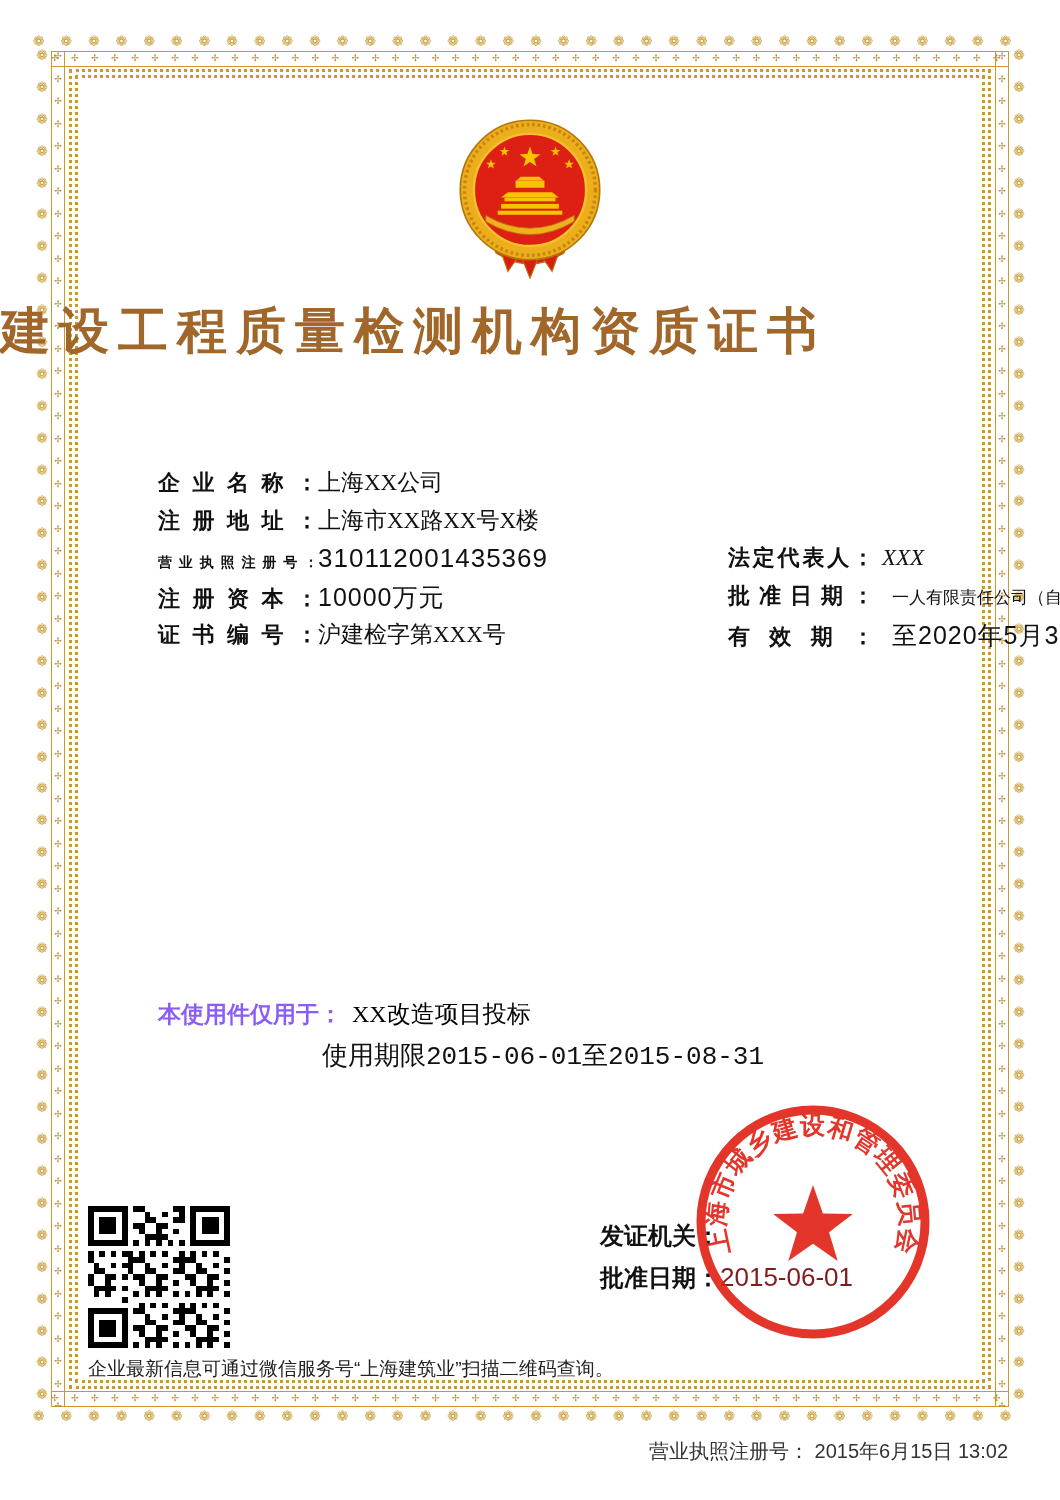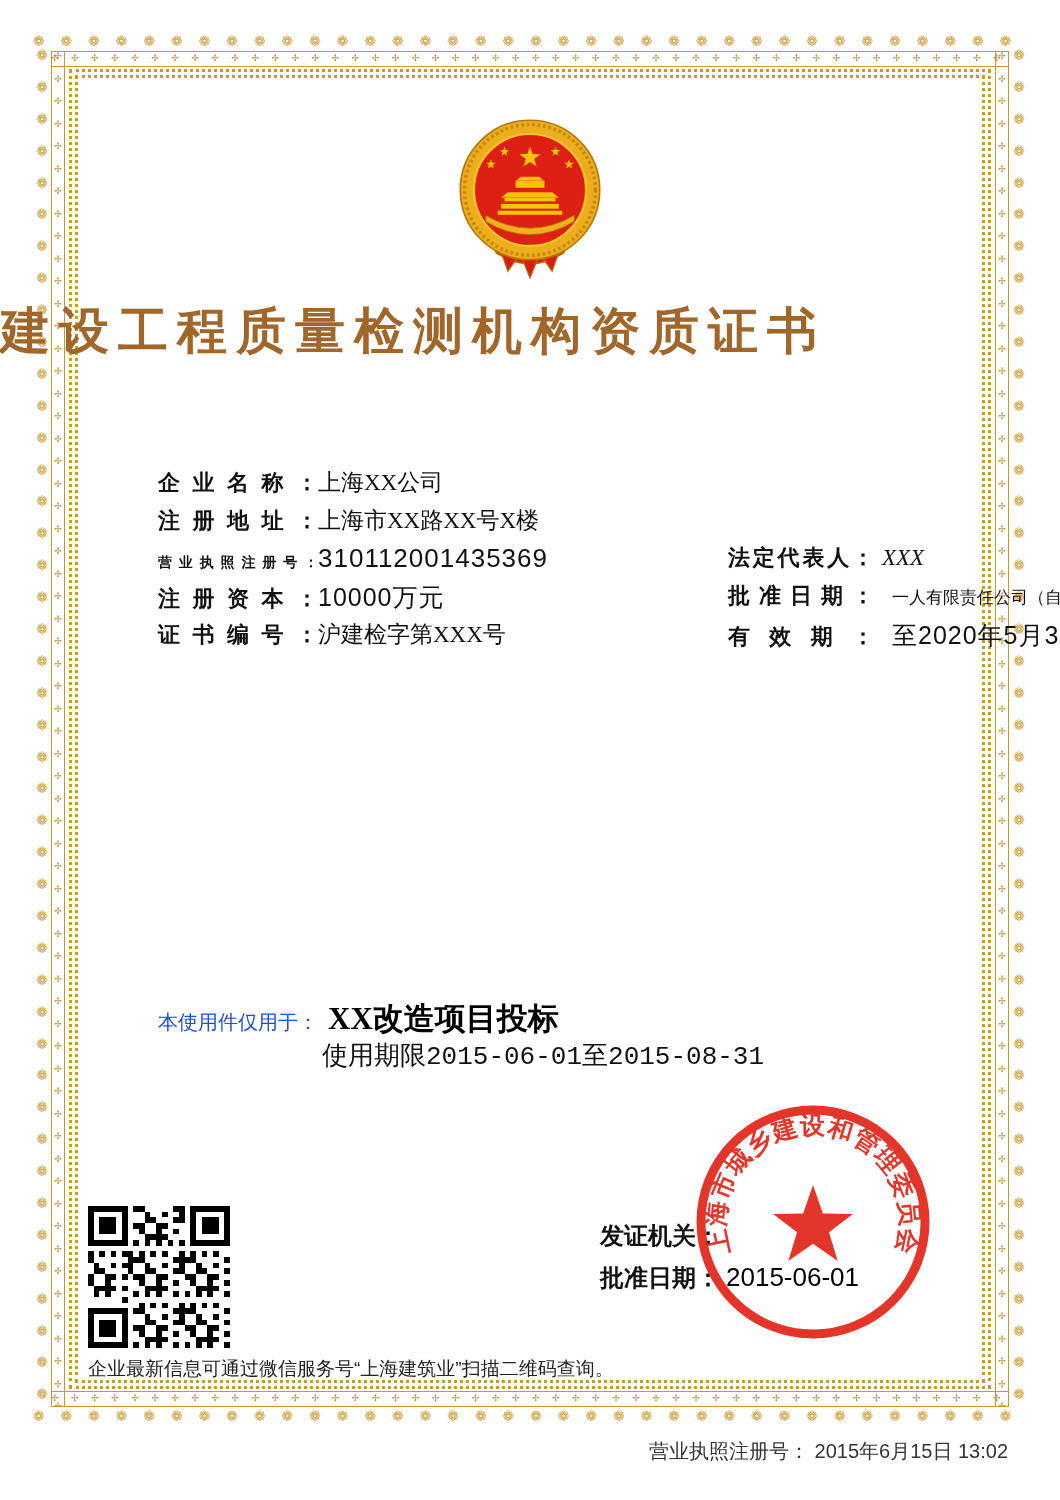--- a/index.html
+++ b/index.html
@@ -39,33 +39,33 @@
   .val.num{font-family:"Liberation Sans","DejaVu Sans",sans-serif;font-size:26px;letter-spacing:1px;text-align:center;}
   .val.small{font-size:17px;}
   .rcol{position:absolute;left:570px;top:0;white-space:nowrap;}
   .scope-row{position:absolute;left:158px;top:657px;width:810px;white-space:normal;}
   .scope-row .lbl{float:left;}
   .scope-val{display:block;margin-left:168px;font-family:"Liberation Serif","DejaVu Serif",serif;
              font-size:23px;line-height:37px;color:#111;width:640px;}
 
   
   .usage{position:absolute;left:158px;top:998px;white-space:nowrap;}
-  .usage .ulbl{font-weight:normal;font-size:20px;color:#1d4ed8;}
-  .usage .uval{font-family:"Liberation Serif","DejaVu Serif",serif;font-size:31px;margin-left:10px;font-weight:bold;}
+  .usage .ulbl{font-weight:bold;font-size:23px;color:#8b5cf6;}
+  .usage .uval{font-family:"Liberation Serif","DejaVu Serif",serif;font-size:24px;margin-left:10px;}
   .period{position:absolute;left:322px;top:1038px;font-size:26px;color:#111;
           font-family:Liberation Mono, monospace;}
 
   
   .qr{position:absolute;left:88px;top:1206px;width:142px;height:142px;}
 
   
   .issuer{position:absolute;left:600px;top:1220px;}
   .issuer .line{height:42px;white-space:nowrap;}
   .issuer .ilbl{font-weight:bold;font-size:24px;color:#111;}
-  .issuer .ival{font-size:26px;color:#000000;margin-left:6px;}
+  .issuer .ival{font-size:26px;color:#7f1d1d;}
 
   
   .seal{position:absolute;left:688px;top:1096px;width:250px;height:252px;opacity:.92;}
 
   
   .footer-inner{position:absolute;left:88px;top:1356px;font-size:19px;color:#222;}
   .footer-outer{position:absolute;right:52px;top:1438px;font-size:20px;color:#333;white-space:nowrap;}
 </style>
 </head>
 <body>

